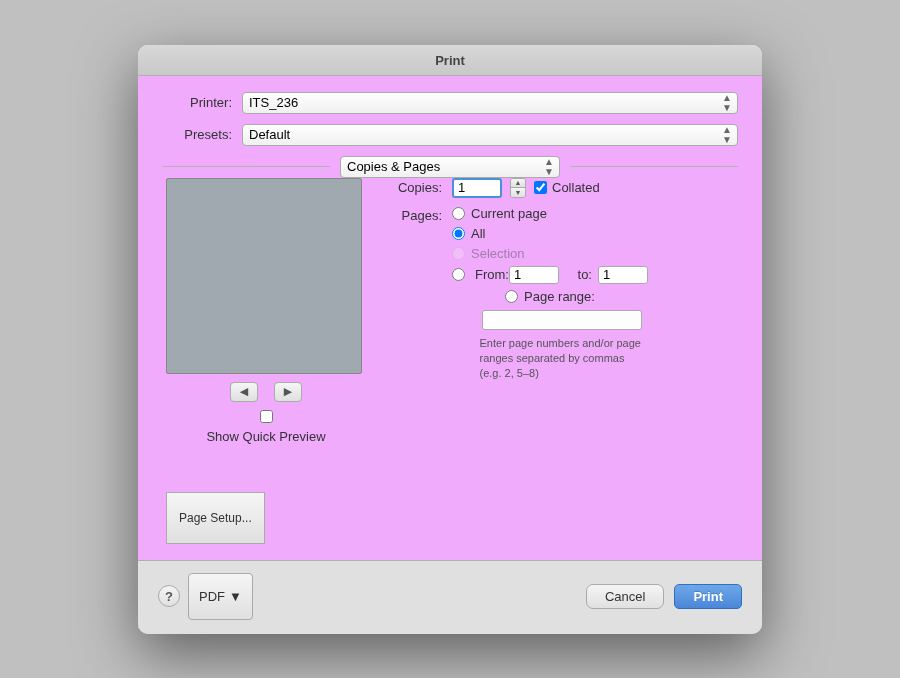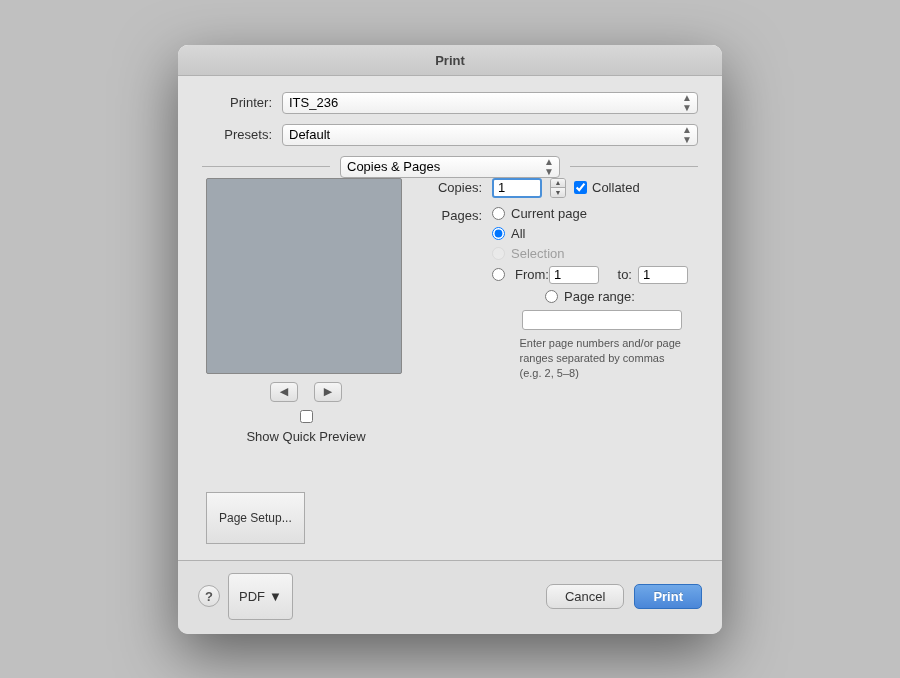--- a/index.html
+++ b/index.html
@@ -10,22 +10,22 @@
       align-items: center;
       justify-content: center;
       width: 900px;
       height: 678px;
       font-family: -apple-system, "Helvetica Neue", Helvetica, Arial, sans-serif;
       font-size: 13px;
       color: #333;
     }
 
     .dialog-window {
-      width: 544px;
-      background: #e5e5e5;
+      width: 624px;
+      background: #f0abfc;
       border-radius: 10px;
       box-shadow: 0 20px 60px rgba(0,0,0,0.5), inset 0 1px 0 rgba(255,255,255,0.8);
       overflow: hidden;
     }
 
     .title-bar {
       background: linear-gradient(to bottom, #d8d8d8, #c8c8c8);
       text-align: center;
       padding: 8px 0 7px;
       font-size: 13px;

